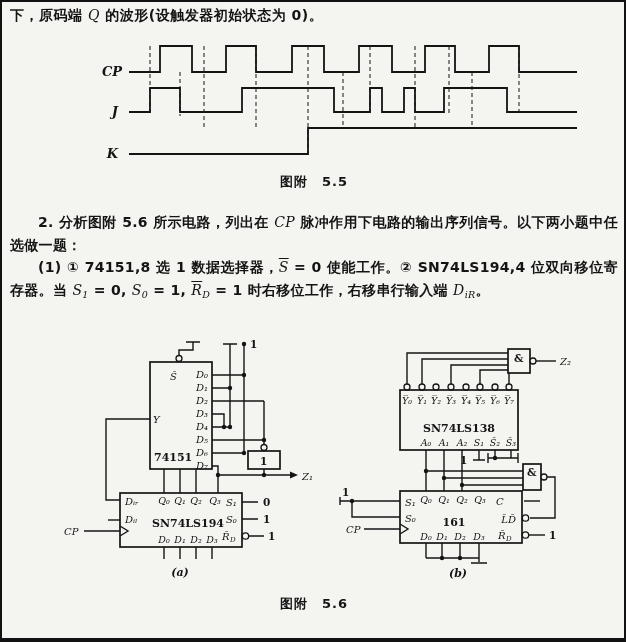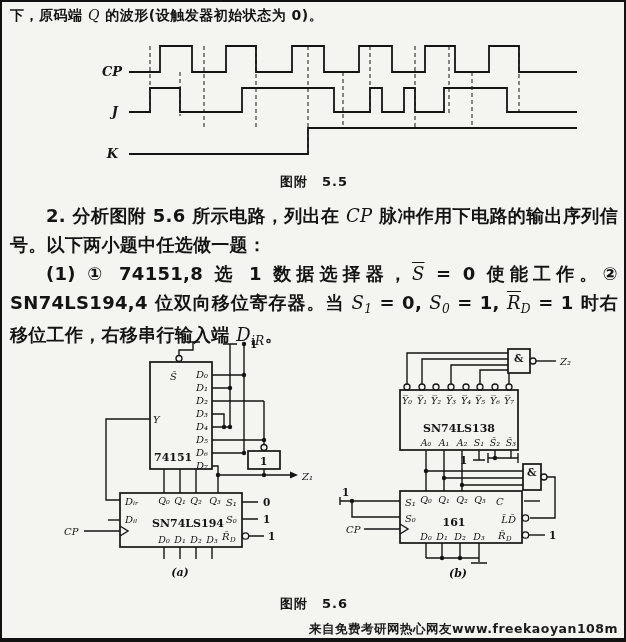--- a/index.html
+++ b/index.html
@@ -1,20 +1,20 @@
 <!DOCTYPE html>
 <html><head>
 <meta charset="utf-8">
 <style>
   html,body{margin:0;padding:0;background:#888;}
   .page{position:relative;width:626px;height:642px;background:#f4f4f1;box-sizing:border-box;
         border:2px solid #121212;border-bottom-width:4px;overflow:hidden;
         font-family:"DejaVu Sans",sans-serif;color:#141414;}
   .hdr{position:absolute;left:8px;top:5px;width:600px;font-size:14px;font-weight:600;letter-spacing:.5px;}
-  .para{position:absolute;left:8px;top:199px;width:608px;font-size:18px;font-weight:600;
+  .para{position:absolute;left:8px;top:209px;width:608px;font-size:14px;font-weight:600;
         line-height:1.62;text-align:justify;letter-spacing:.3px;}
   .para p{margin:0;text-indent:2em;}
   .r-i{font-style:italic;font-family:"DejaVu Serif",serif;font-weight:500;}
   .r-ov{font-style:italic;font-family:"DejaVu Serif",serif;font-weight:500;text-decoration:overline;}
   .r-sub{font-style:italic;font-family:"DejaVu Serif",serif;font-weight:500;font-size:.68em;vertical-align:-.32em;}
   .wm{position:absolute;right:6px;top:619px;font-size:12.5px;font-weight:700;color:#1c1c1c;letter-spacing:.5px;}
   svg{position:absolute;left:0;top:0;}
   .wave{fill:none;stroke:#141414;stroke-width:1.8;stroke-linejoin:miter;}
   .dash{stroke:#141414;stroke-width:1;stroke-dasharray:4 3;}
   .wlabel{font:italic 600 13px "DejaVu Serif",serif;fill:#141414;}
@@ -222,14 +222,13 @@
     </g>
 
     <text class="cap" x="312" y="606">图附　5.6</text>
   </svg>
 
   <div class="para">
     <p><span>2. 分析图附 5.6 所示电路，列出在 </span><span class="r-i">CP</span><span> 脉冲作用下电路的输出序列信号。以下两小题中任选做一题：</span></p>
     <p><span>(1) ① 74151,8 选 1 数据选择器，</span><span class="r-ov">S</span><span> = 0 使能工作。② SN74LS194,4 位双向移位寄存器。当 </span><span class="r-i">S</span><span class="r-sub">1</span><span> = 0, </span><span class="r-i">S</span><span class="r-sub">0</span><span> = 1, </span><span class="r-ov">R</span><span class="r-sub">D</span><span> = 1 时右移位工作，右移串行输入端 </span><span class="r-i">D</span><span class="r-sub">iR</span><span>。</span></p>
   </div>
 
-  <div class="wm">来自免费考研网热心网友www.freekaoyan108m</div>
 </div>
 
 </body></html>

